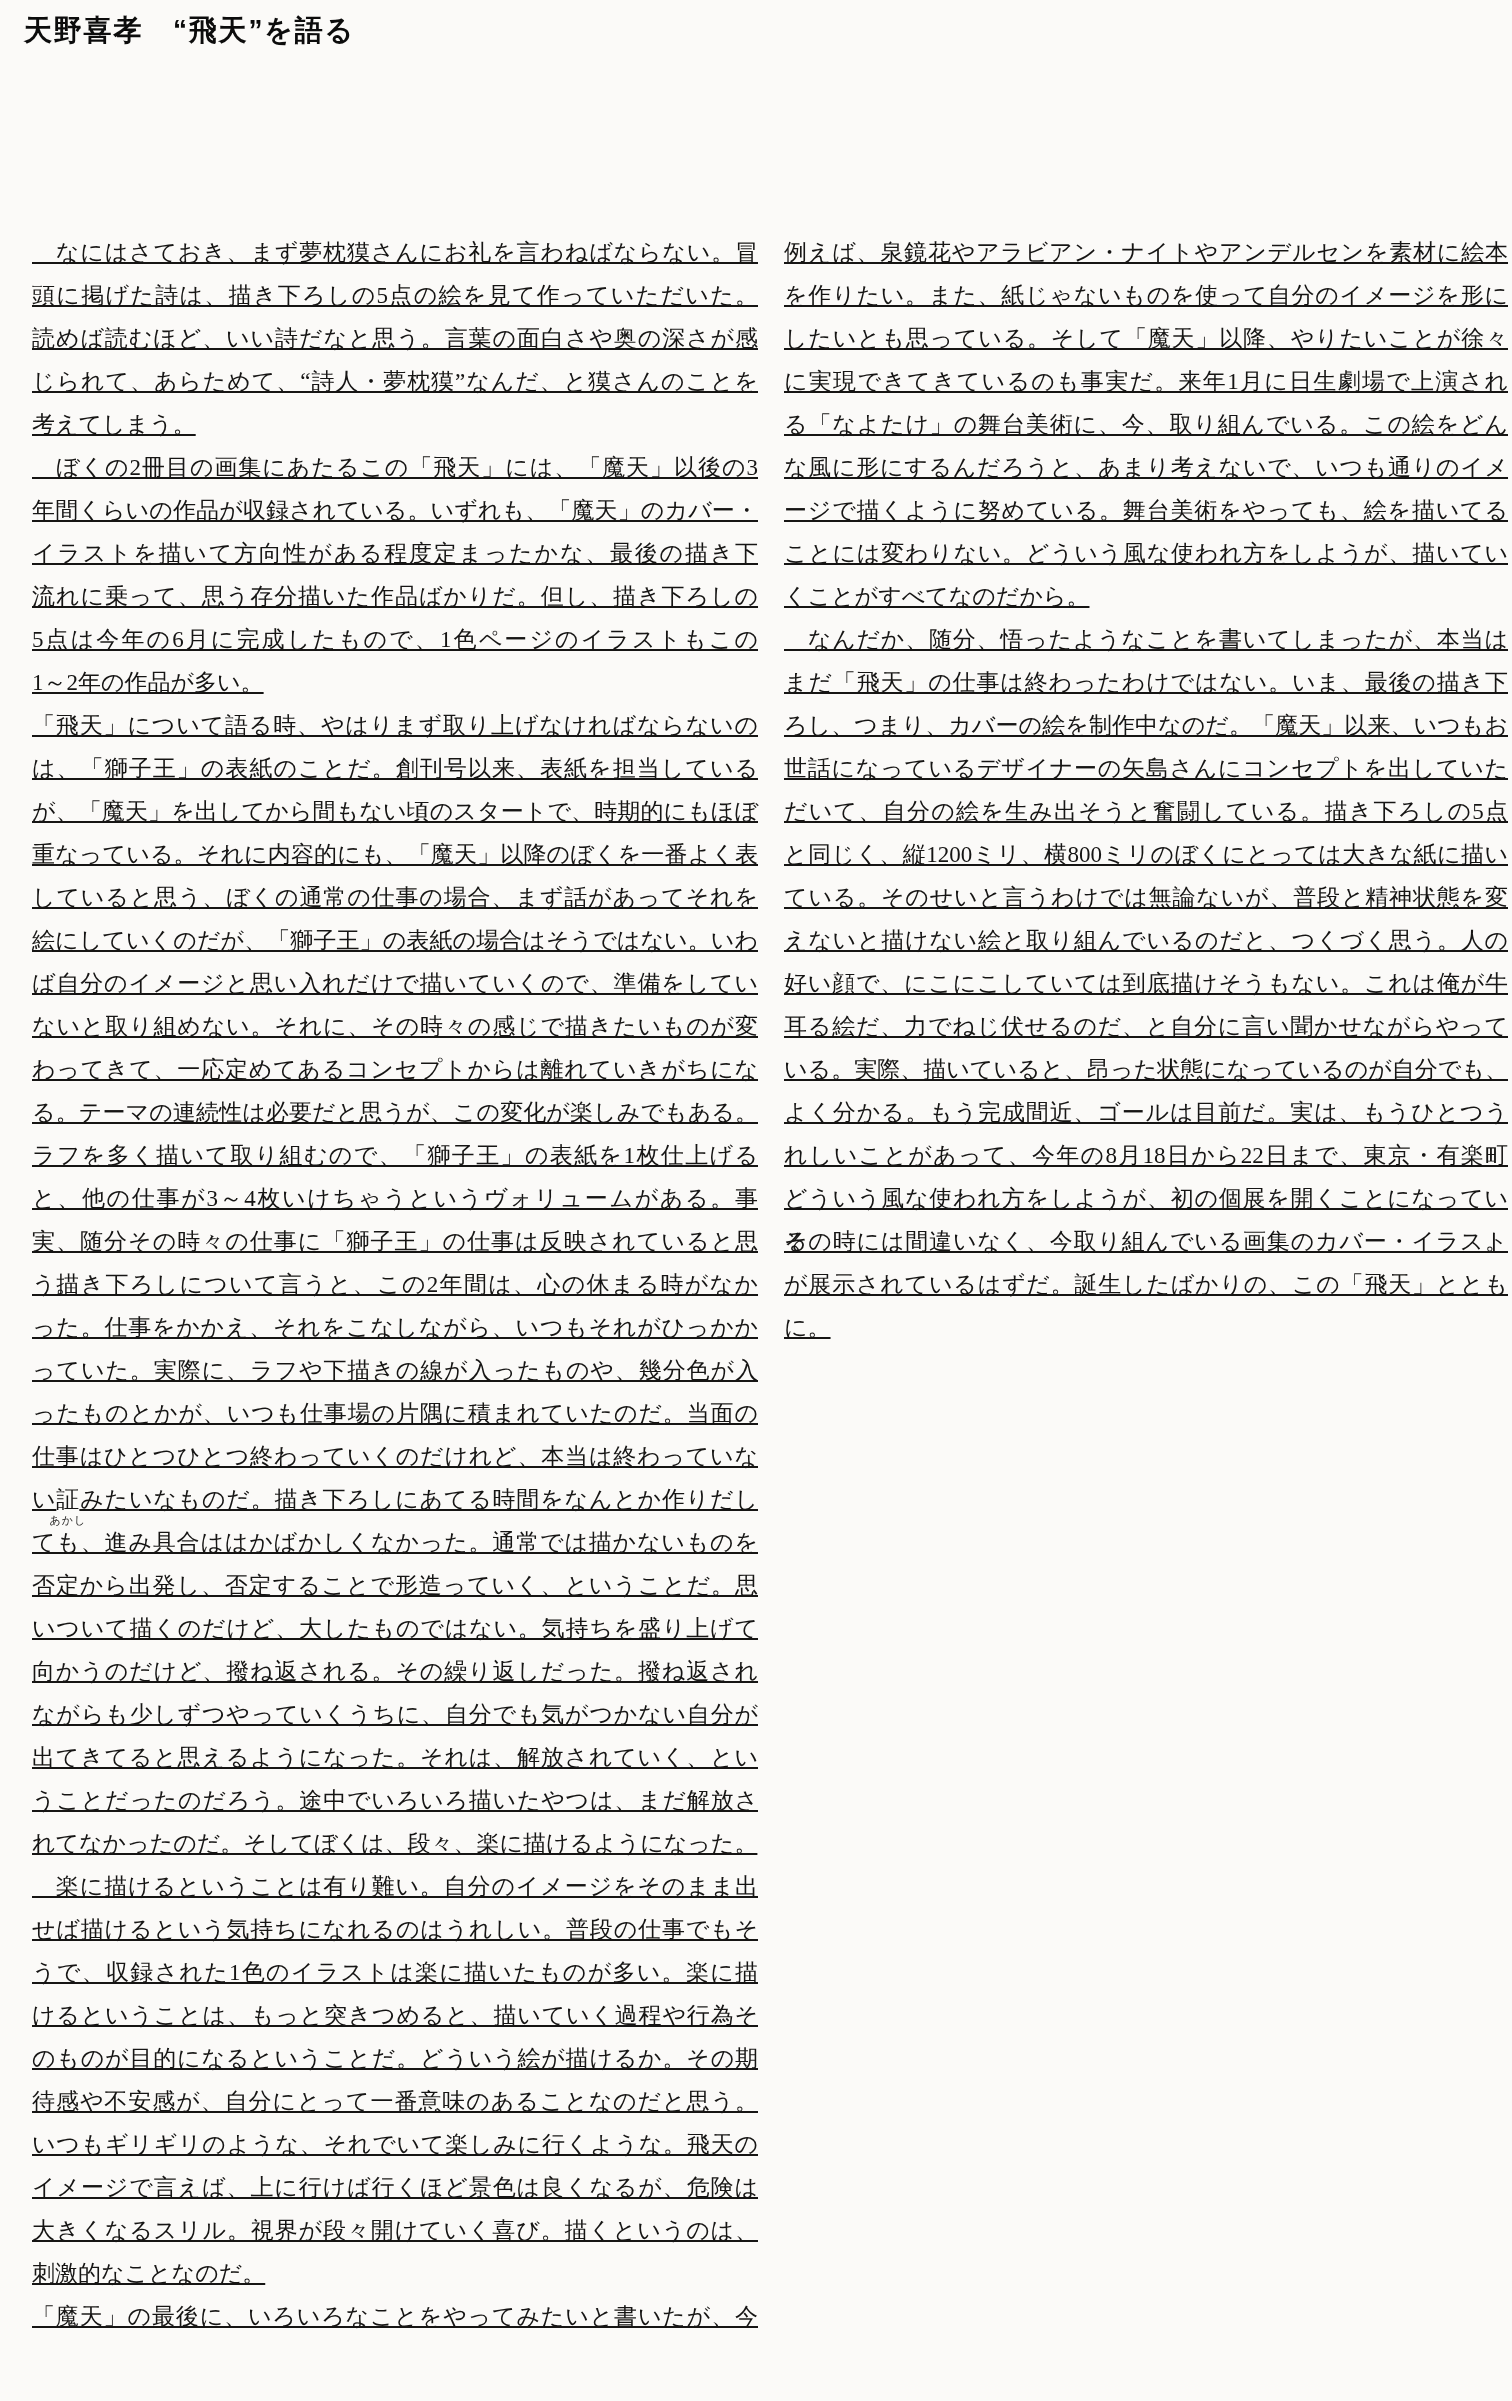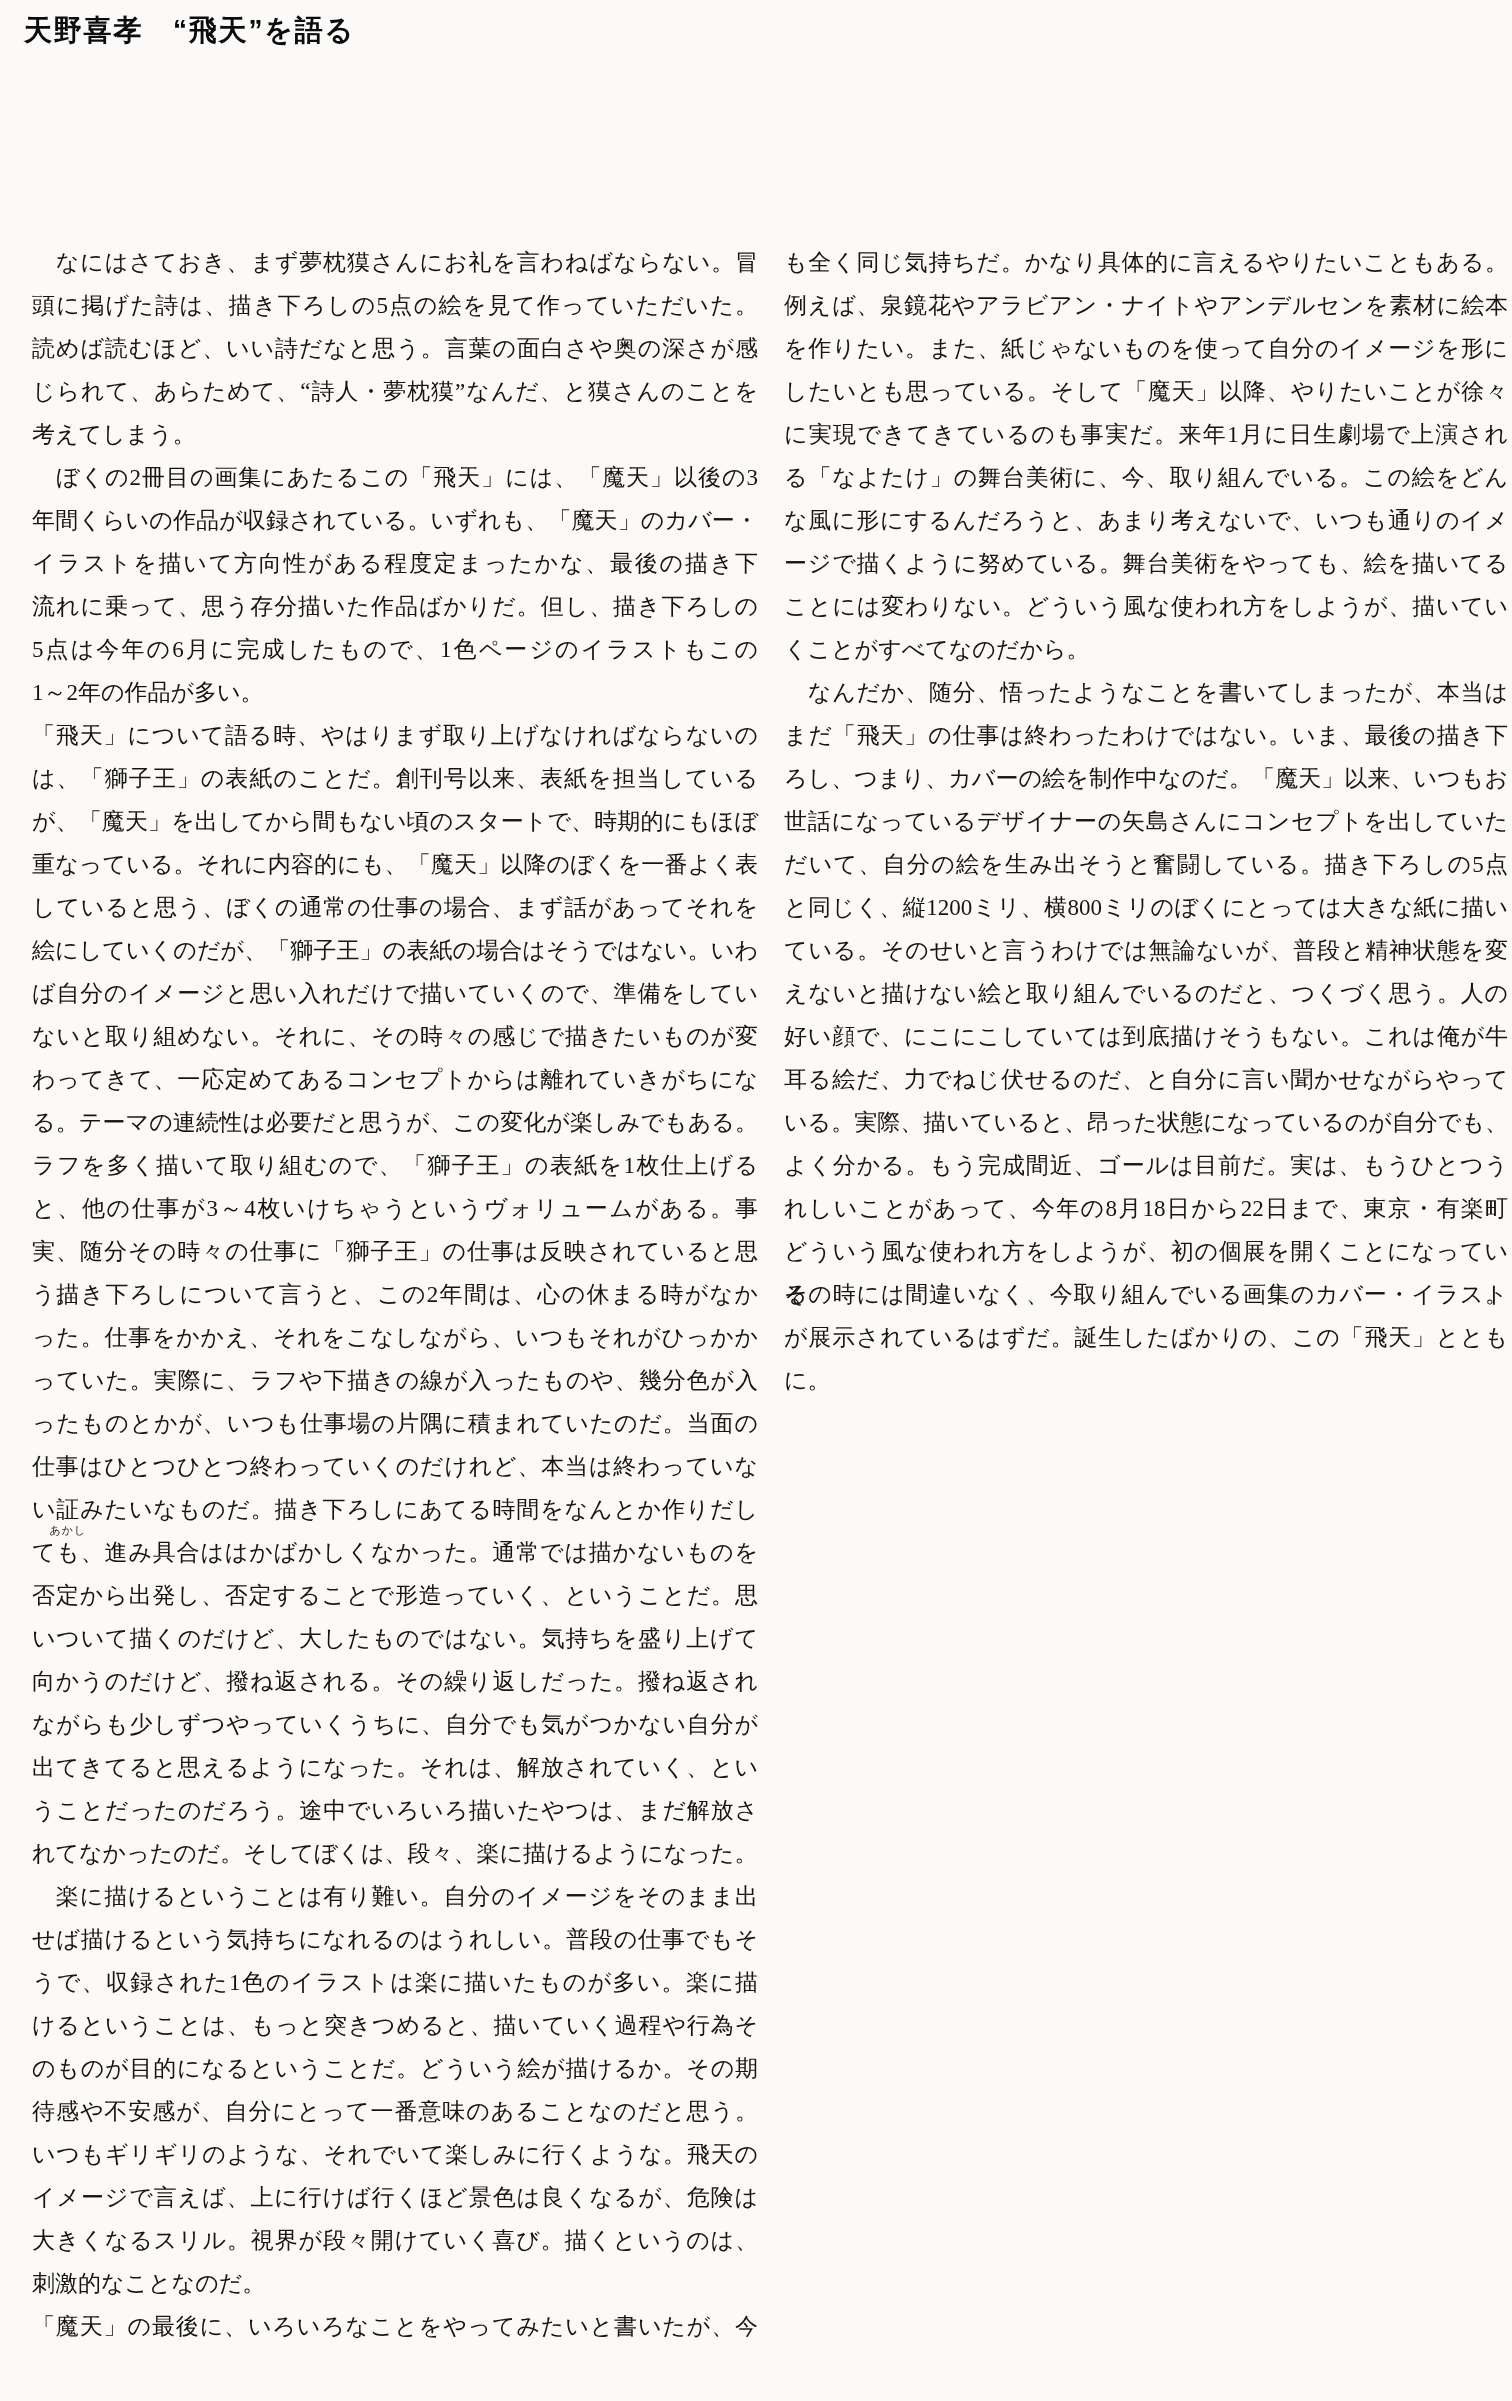--- a/index.html
+++ b/index.html
@@ -25,24 +25,25 @@
     font-weight: 900;
     font-size: 28px;
     letter-spacing: 1.8px;
     color: #0c0c0c;
     white-space: nowrap;
     transform: scaleY(1.04);
     transform-origin: left top;
   }
   .column {
     position: absolute;
-    top: 241px;
+    top: 231px;
     font-family: "Liberation Serif", "DejaVu Serif", serif;
     font-size: 23px;
     color: #161514;
+    text-decoration: underline;
   }
   .column.left  { left: 32px;  width: 726px; }
   .column.right { left: 784px; width: 724px; }
   .line {
     height: 43px;
     line-height: 43px;
     text-align: justify;
     text-align-last: justify;
     -moz-text-align-last: justify;
     text-justify: inter-character;
@@ -121,21 +122,20 @@
       <div class="line">のものが目的になるということだ。どういう絵が描けるか。その期</div>
       <div class="line">待感や不安感が、自分にとって一番意味のあることなのだと思う。</div>
       <div class="line">いつもギリギリのような、それでいて楽しみに行くような。飛天の</div>
       <div class="line">イメージで言えば、上に行けば行くほど景色は良くなるが、危険は</div>
       <div class="line">大きくなるスリル。視界が段々開けていく喜び。描くというのは、</div>
       <div class="line para-end">刺激的なことなのだ。</div>
       <div class="line">「魔天」の最後に、いろいろなことをやってみたいと書いたが、今</div>
     </div>
 
   <div class="column right">
-      <div class="line">も全く同じ気持ちだ。かなり具体的に言えるやりたいこともある。</div>
       <div class="line">例えば、泉鏡花やアラビアン・ナイトやアンデルセンを素材に絵本</div>
       <div class="line">を作りたい。また、紙じゃないものを使って自分のイメージを形に</div>
       <div class="line">したいとも思っている。そして「魔天」以降、やりたいことが徐々</div>
       <div class="line">に実現できてきているのも事実だ。来年1月に日生劇場で上演され</div>
       <div class="line">る「なよたけ」の舞台美術に、今、取り組んでいる。この絵をどん</div>
       <div class="line">な風に形にするんだろうと、あまり考えないで、いつも通りのイメ</div>
       <div class="line">ージで描くように努めている。舞台美術をやっても、絵を描いてる</div>
       <div class="line">ことには変わりない。どういう風な使われ方をしようが、描いてい</div>
       <div class="line para-end">くことがすべてなのだから。</div>
       <div class="line">　なんだか、随分、悟ったようなことを書いてしまったが、本当は</div>

